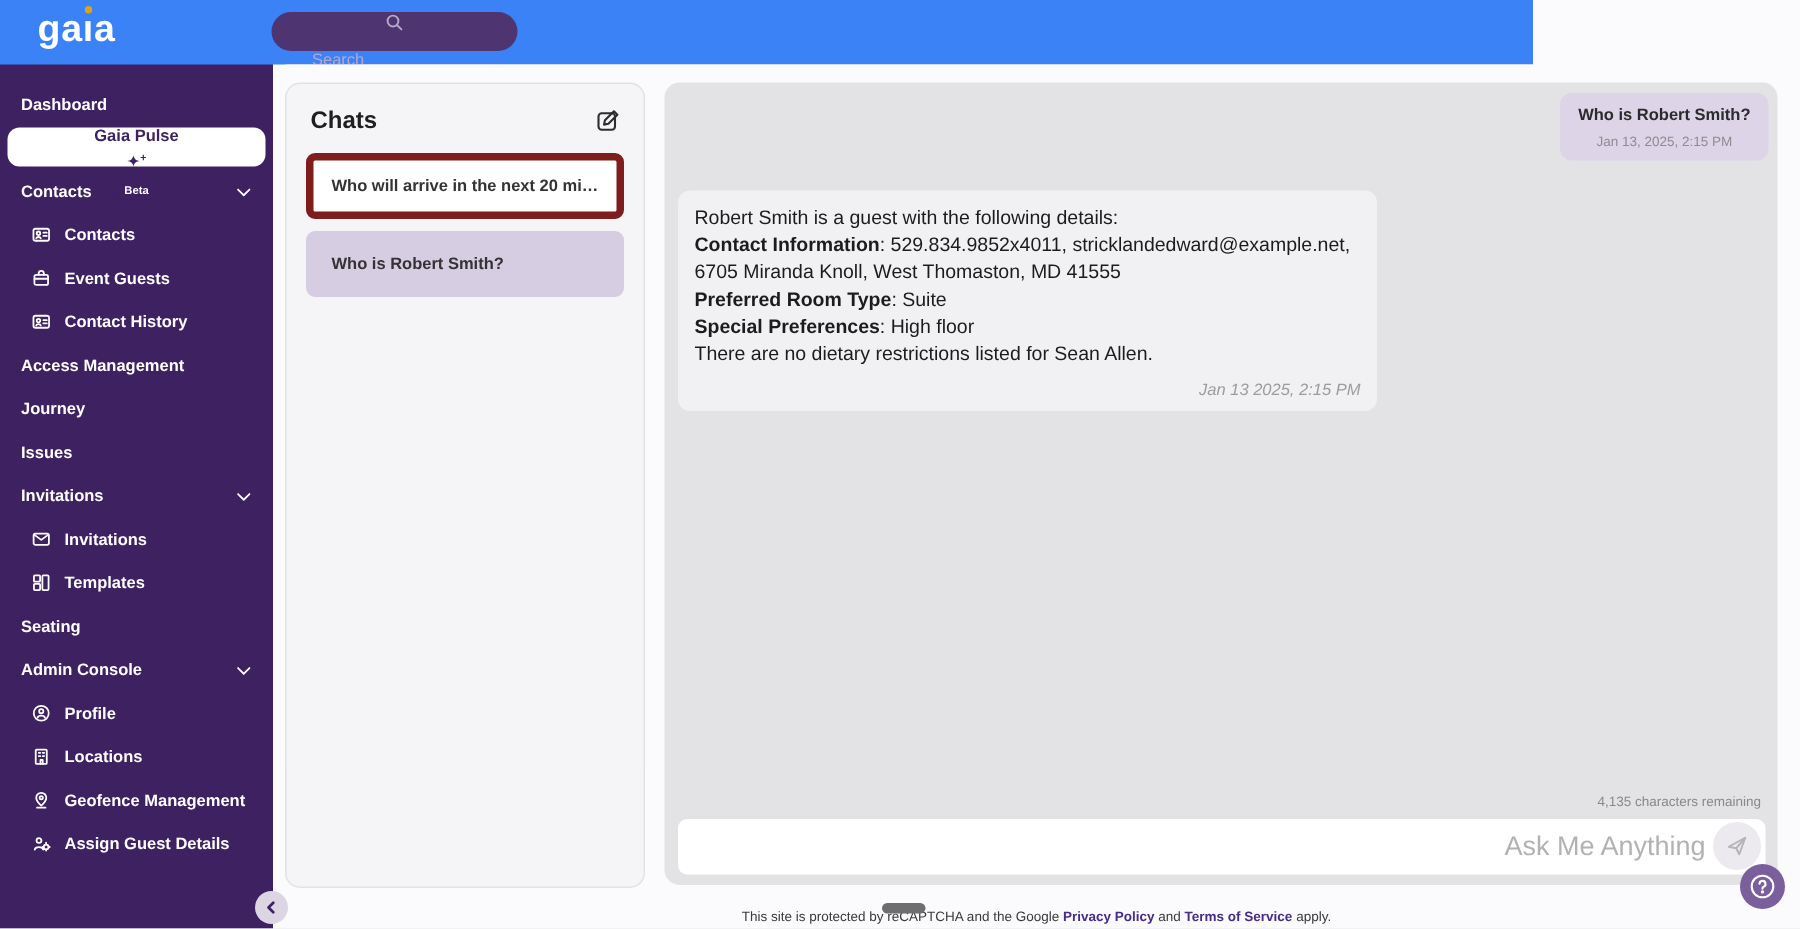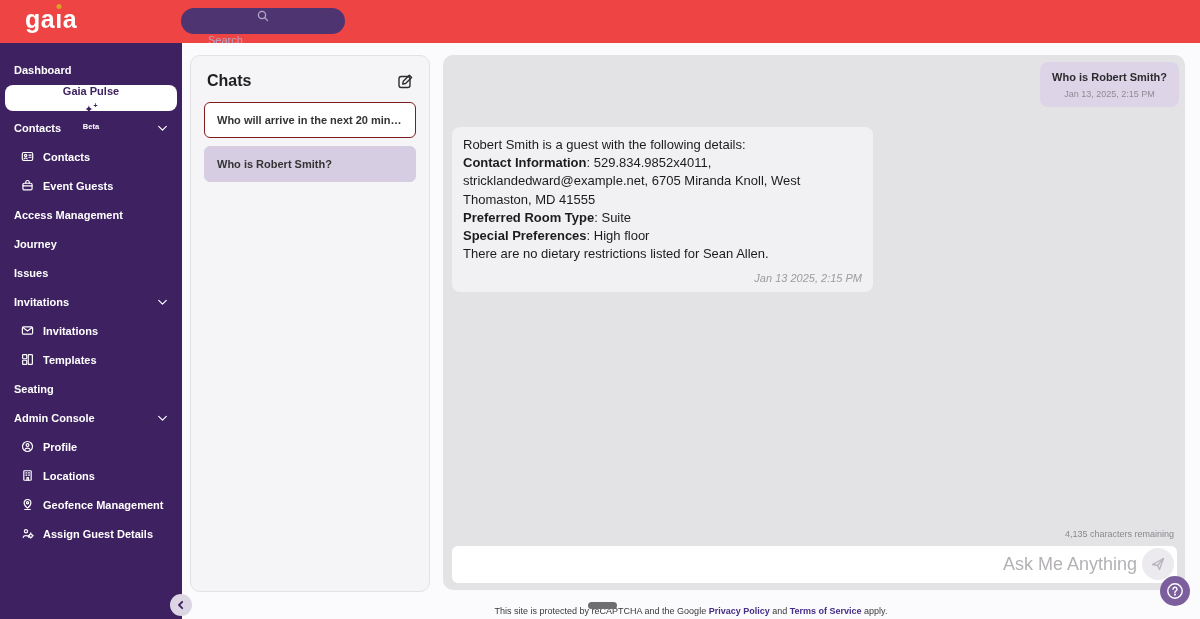--- a/index.html
+++ b/index.html
@@ -1,20 +1,20 @@
 <!DOCTYPE html>
 <html><head>
 <meta charset="utf-8">
 <style>
   * { margin:0; padding:0; box-sizing:border-box; }
   html,body { width:1200px; height:619px; overflow:hidden; }
   body { font-family:"Liberation Sans","DejaVu Sans",sans-serif; background:#fbfafc; position:relative; }
 
   
-  .topbar { position:absolute; left:0; top:0; width:1200px; height:43px; background:#ef4444; z-index:2; }
+  .topbar { position:absolute; left:0; top:0; width:1022px; height:43px; background:#3b82f6; z-index:2; }
   .logo { position:absolute; left:25px; top:5px; color:#fff; font-size:25px; font-weight:700; letter-spacing:.5px; }
   .logo .tittle { position:relative; }
   .logo .tittle .dot { position:absolute; left:50%; transform:translateX(-50%); top:-1px; width:5px; height:5px; border-radius:50%; background:#d8a324; }
   .searchbar { position:absolute; left:181px; top:8px; width:164px; height:26px; background:#4e3571; border-radius:13px; display:flex; align-items:center; padding:0 10px; gap:8px;flex-direction:column; }
   .searchbar svg { flex:0 0 auto; }
   .searchbar input { background:transparent; border:none; outline:none; color:#cfc6dd; font-size:11px; width:110px; font-family:inherit; }
   .searchbar input::placeholder { color:#b4a8c8; }
 
   .sidebar { position:absolute; left:0; top:0; width:182px; height:619px; background:#3e2161; z-index:1; }
   .sidenav { position:absolute; left:0; top:43px; width:182px; height:549px; overflow:hidden; padding-top:12px; }
@@ -24,31 +24,31 @@
   .nav-sub .ic { width:13px; height:13px; display:flex; align-items:center; justify-content:center; }
   .nav-active { height:26px; margin:1px 5px 2px 5px; background:#ffffff; border-radius:8px; display:flex; align-items:center; padding:0 10px; gap:5px; color:#3e2161; font-size:11px; font-weight:700; cursor:pointer;flex-direction:column; }
   .nav-active .sparkle { font-size:11px; line-height:1; }
   .nav-active .sparkle small { font-size:7px; vertical-align:super; }
   .badge { background:#3e2161; color:#fff; font-size:7.5px; font-weight:700; border-radius:9px; padding:3px 8px; line-height:1; }
 
   
   .main { position:absolute; left:182px; top:43px; width:1018px; height:576px; background:#fbfafc; border-top-left-radius:10px; z-index:3; }
 
   .chats-panel { position:absolute; left:8px; top:12px; width:240px; height:537px; background:#f5f4f6; border:1px solid #e3e1e6; border-radius:10px; }
-  .chats-header { display:flex; align-items:flex-end; justify-content:space-between; padding:16px 15px 12px 16px; }
+  .chats-header { display:flex; align-items:flex-start; justify-content:space-between; padding:16px 15px 12px 16px; }
   .chats-title { font-size:16px; font-weight:700; color:#1f1f21; }
   .new-chat-btn { background:none; border:none; cursor:pointer; color:#2d2d2f; display:flex; padding:0; }
-  .chat-item { margin:0 13px 8px 13px; border-radius:6px; padding:11px 12px; font-size:11px; font-weight:600; color:#333; background:#ffffff; border:1px solid #7f1d1d; cursor:pointer; white-space:nowrap; overflow:hidden; text-overflow:ellipsis; }
+  .chat-item { margin:0 13px 8px 13px; border-radius:6px; padding:11px 12px; font-size:11px; font-weight:600; color:#333; background:#ffffff; border:5px solid #7f1d1d; cursor:pointer; white-space:nowrap; overflow:hidden; text-overflow:ellipsis; }
   .chat-item.active { background:#d7cde3; border-color:#d7cde3; }
 
   .conversation { position:absolute; left:261px; top:12px; width:742px; height:535px; background:#e3e2e5; border-radius:10px; }
   .user-bubble { position:absolute; top:7px; right:6px; background:#ddd4e7; border-radius:8px; padding:9px 12px 8px 12px; text-align:center; }
   .user-bubble .txt { font-size:11px; font-weight:700; color:#2b2b2d; }
   .user-bubble .ts { font-size:9px; color:#8e8c91; margin-top:6px; }
-  .assistant-bubble { position:absolute; left:9px; top:72px; width:421px; background:#f1f0f2; border-radius:8px; padding:9px 11px 8px 11px; }
+  .assistant-bubble { position:absolute; left:9px; top:72px; width:466px; background:#f1f0f2; border-radius:8px; padding:9px 11px 8px 11px; }
   .assistant-bubble .msg-line { font-size:13px; color:#1c1c1e; line-height:18.2px; }
   .assistant-bubble .ts { font-size:11px; color:#9d9ba0; text-align:right; margin-top:9px;font-style:italic; }
 
   .chars-remaining { position:absolute; right:11px; bottom:51px; font-size:9px; color:#8a888d; }
   .composer { position:absolute; left:9px; right:8px; bottom:7px; height:37px; background:#ffffff; border-radius:6px; display:flex; align-items:center; }
   .composer input { flex:1; border:none; outline:none; background:transparent; font-size:18px; color:#333; padding:0 40px 0 14px; font-family:inherit;text-align:right; }
   .composer input::placeholder { color:#b3b1b5; }
   .send-btn { position:absolute; right:3px; top:2px; width:32px; height:32px; border-radius:50%; background:#eceaee; border:none; display:flex; align-items:center; justify-content:center; cursor:pointer; color:#b6b4ba; }
 
   .footer { position:absolute; left:0; bottom:3px; width:100%; text-align:center; font-size:9px; color:#3a3a3a; }
@@ -107,20 +107,31 @@
       <div class="nav-sub">
         <span class="ic">
           <svg width="13" height="13" viewBox="0 0 12 12" fill="none" stroke="currentColor" stroke-width="1.1" stroke-linecap="round" stroke-linejoin="round">
             <rect x="1.8" y="3.9" width="8.4" height="6.2" rx="1.1"></rect>
             <path d="M4.4 3.9V3a1.6 1.6 0 0 1 3.2 0v.9"></path>
             <path d="M1.8 6.3h8.4"></path>
           </svg>
         </span>
         <span>Event Guests</span>
       </div>
+      <div class="nav-sub">
+        <span class="ic">
+          <svg width="13" height="13" viewBox="0 0 12 12" fill="none" stroke="currentColor" stroke-width="1.1" stroke-linecap="round" stroke-linejoin="round">
+            <rect x="1.2" y="2.3" width="9.6" height="7.4" rx="1.3"></rect>
+            <circle cx="4.3" cy="5.3" r="1.1"></circle>
+            <path d="M2.9 8.3c.3-1.1 2.5-1.1 2.8 0"></path>
+            <path d="M7.3 5h2.1M7.3 7h2.1"></path>
+          </svg>
+        </span>
+        <span>Contact History</span>
+      </div>
       <div class="nav-item">
         <span>Access Management</span>
       </div>
       <div class="nav-item">
         <span>Journey</span>
       </div>
       <div class="nav-item">
         <span>Issues</span>
       </div>
       <div class="nav-section">

